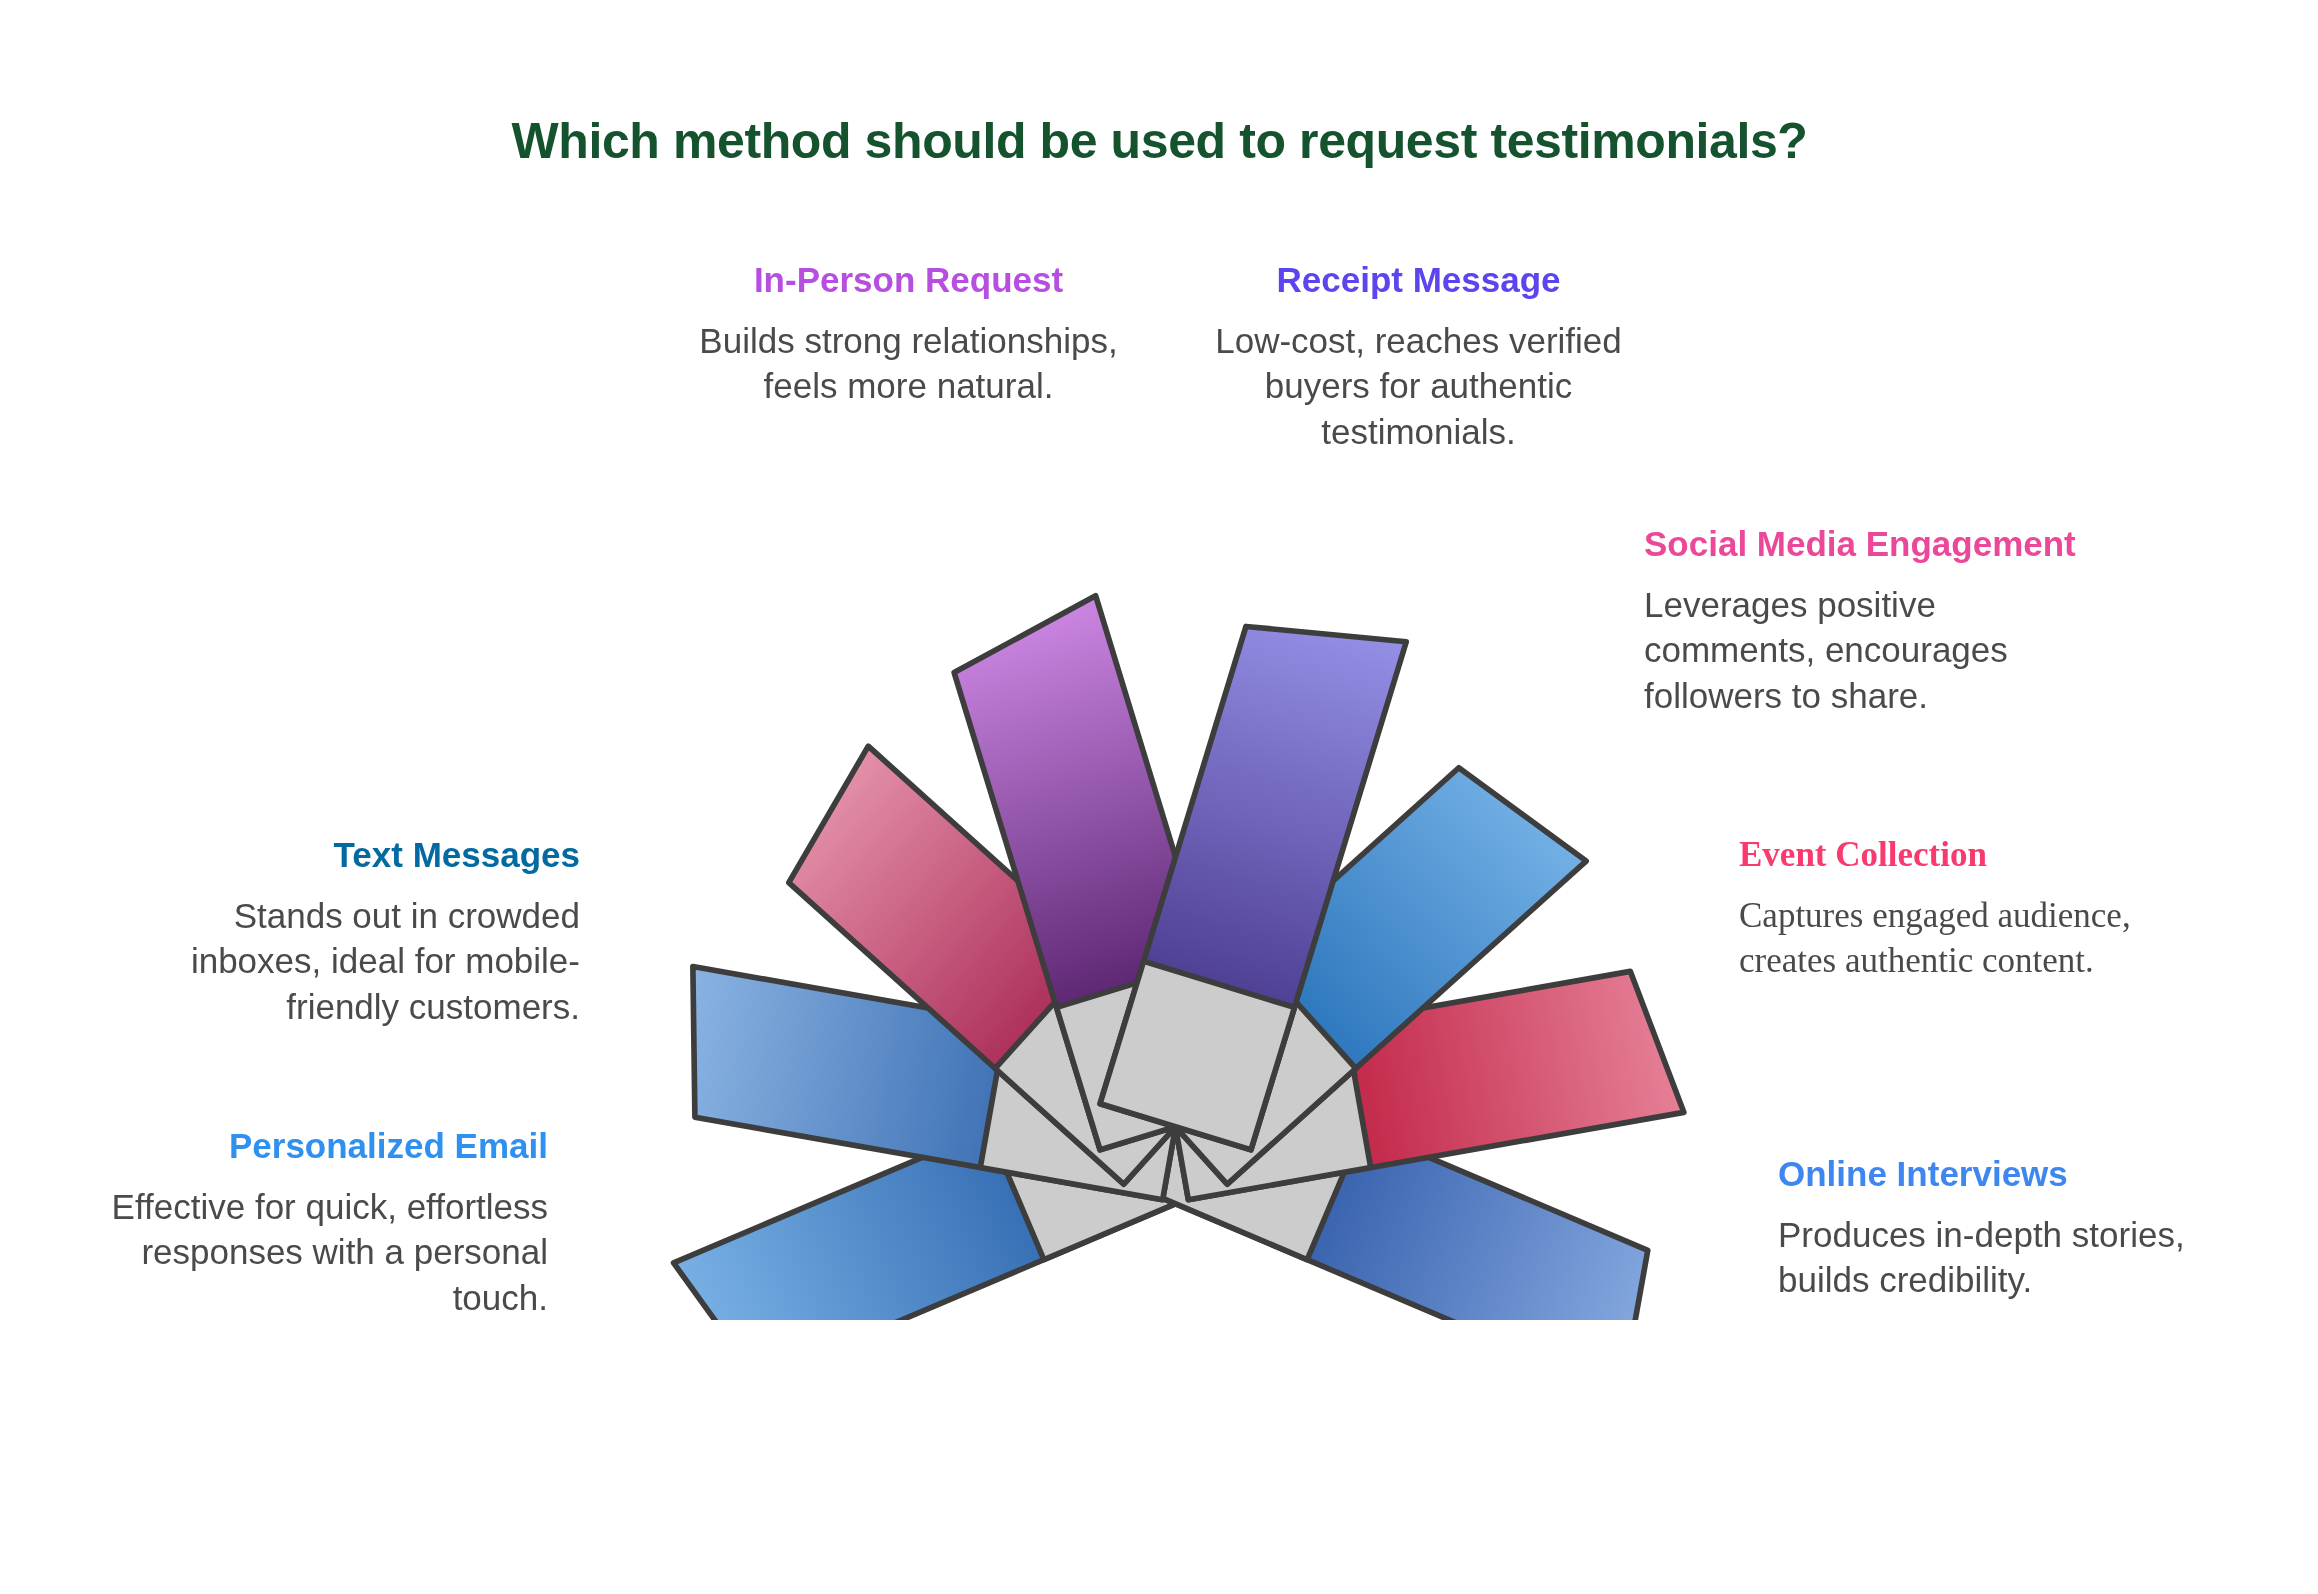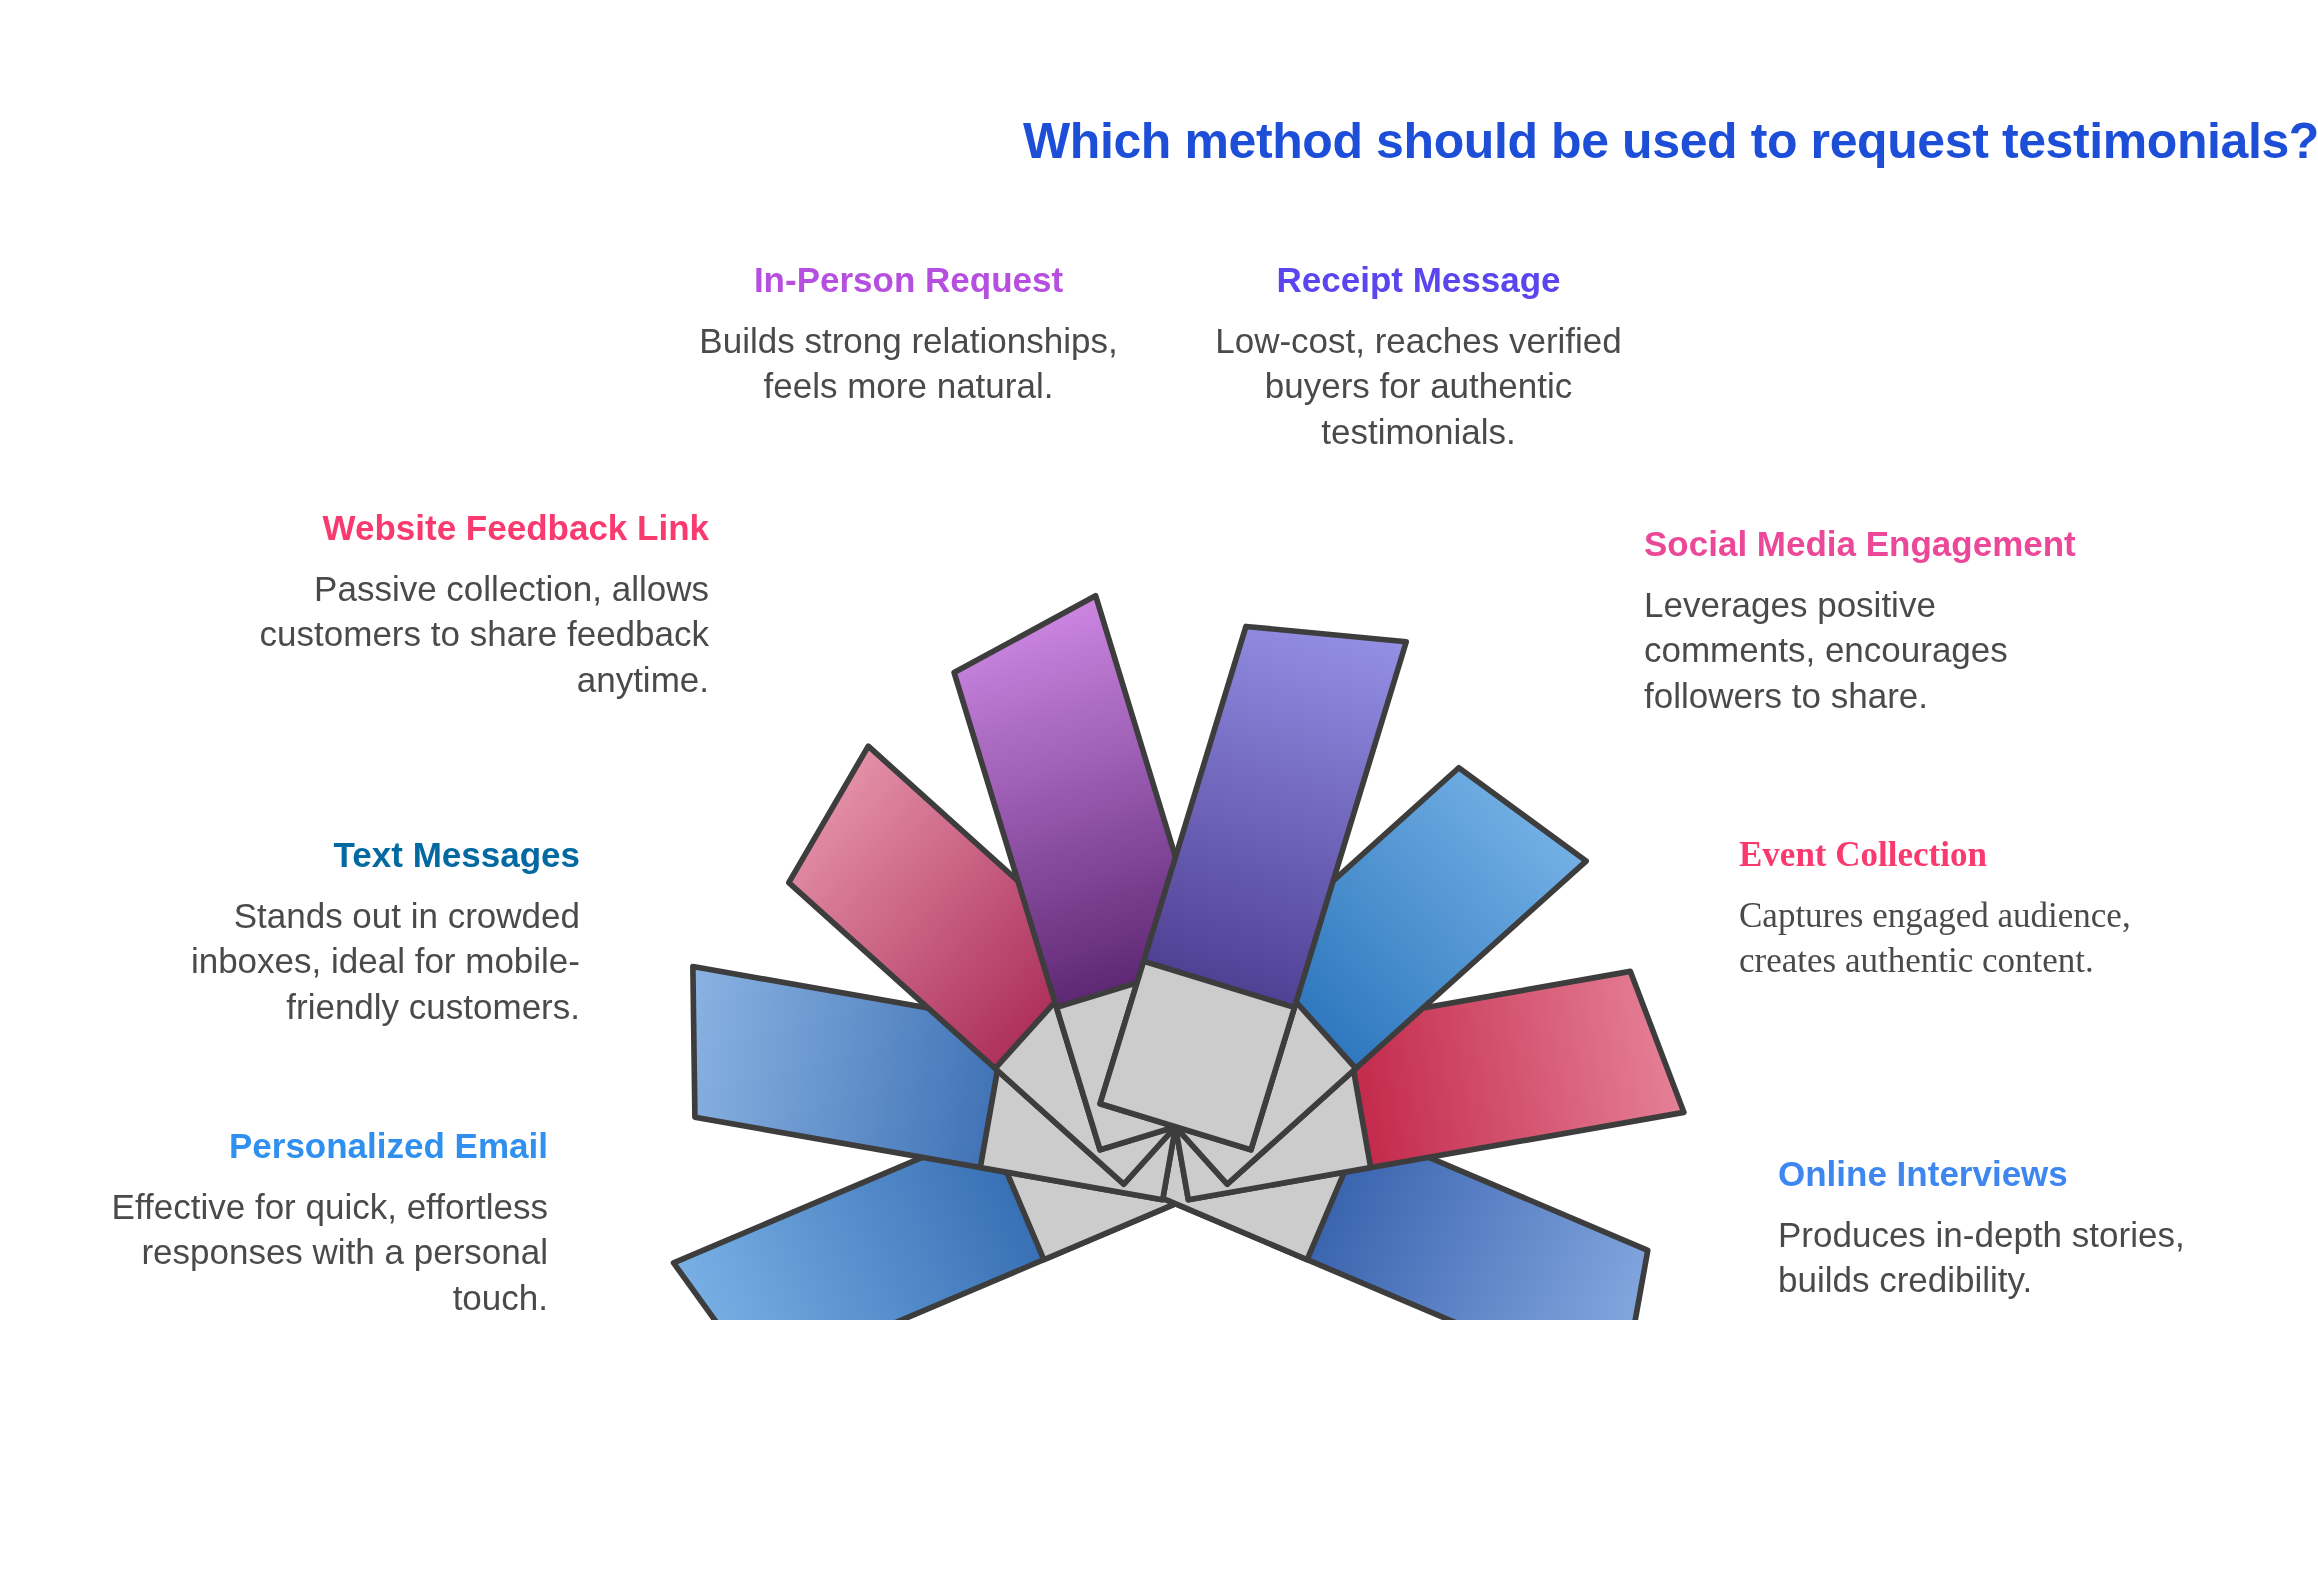--- a/index.html
+++ b/index.html
@@ -77,21 +77,21 @@
     width: 1127px;
     height: 805px;
   }
   #pinwheel-svg { display: block; width: 1127px; height: 805px; }
 </style>
 </head>
 <body>
 
 <div id="stage" style="background: rgb(255, 255, 255);">
 
-  <div id="page-title" style="color: #1d4ed8; text-align: right;">Which method should be used to request testimonials?</div>
+  <div id="page-title" style="color: #14532d;">Which method should be used to request testimonials?</div>
 
   <div id="pinwheel-wrap">
     <svg id="pinwheel-svg" viewBox="0 0 1400 1000" xmlns="http://www.w3.org/2000/svg" aria-hidden="true">
       <defs>
 
         <linearGradient id="g-inperson" x1="0" y1="1" x2="0" y2="0">
           <stop offset="0%" stop-color="#3e1650"></stop>
           <stop offset="22%" stop-color="#55206b"></stop>
           <stop offset="100%" stop-color="#cb86e2"></stop>
         </linearGradient>
@@ -185,24 +185,20 @@
   <div class="callout align-center" id="cl-inperson">
     <div class="c-title" style="color: rgb(182, 79, 224);">In-Person Request</div>
     <div class="c-desc">Builds strong relationships, feels more natural.</div>
   </div>
 
   <div class="callout align-center" id="cl-receipt">
     <div class="c-title" style="color: rgb(91, 69, 239);">Receipt Message</div>
     <div class="c-desc">Low-cost, reaches verified buyers for authentic testimonials.</div>
   </div>
 
-  <div class="callout align-right" id="cl-website">
-    <div class="c-title" style="color: rgb(249, 58, 110);">Website Feedback Link</div>
-    <div class="c-desc">Passive collection, allows customers to share feedback anytime.</div>
-  </div>
 
   <div class="callout align-left" id="cl-social">
     <div class="c-title" style="color: #ec4899; margin-top: 16px;">Social Media Engagement</div>
     <div class="c-desc">Leverages positive comments, encourages followers to share.</div>
   </div>
 
   <div class="callout align-right" id="cl-text">
     <div class="c-title" style="color: #0369a1;">Text Messages</div>
     <div class="c-desc">Stands out in crowded inboxes, ideal for mobile-friendly customers.</div>
   </div>

